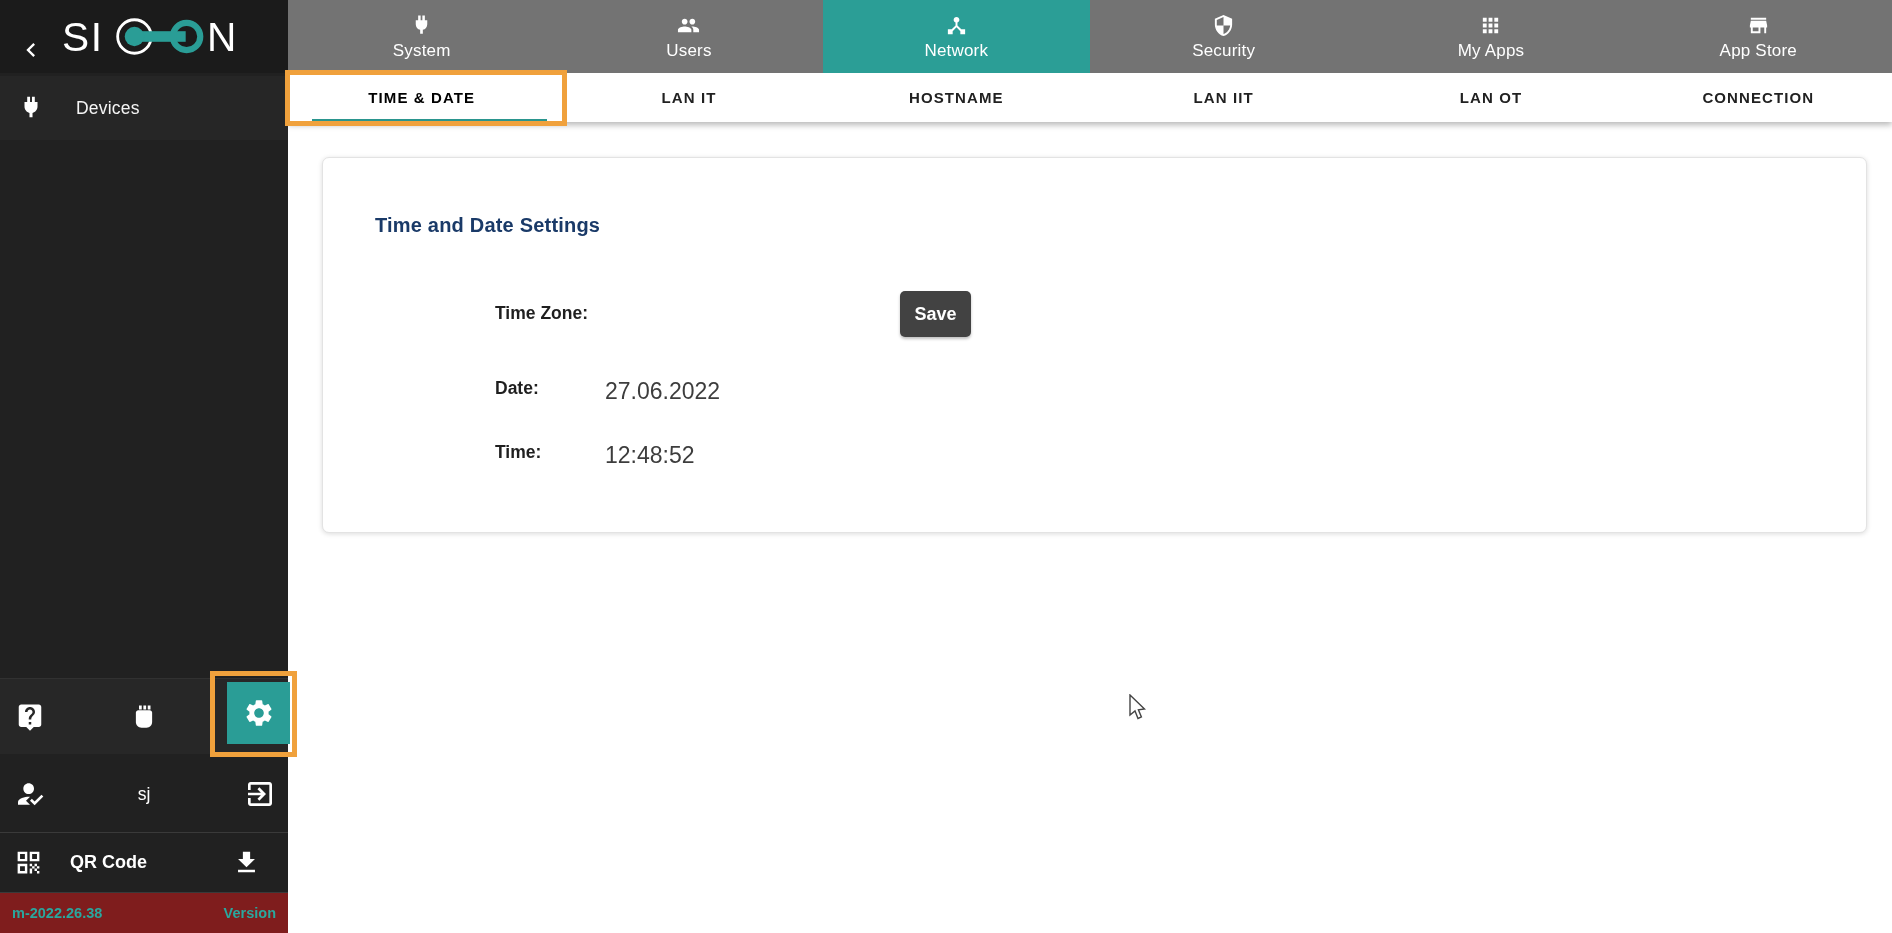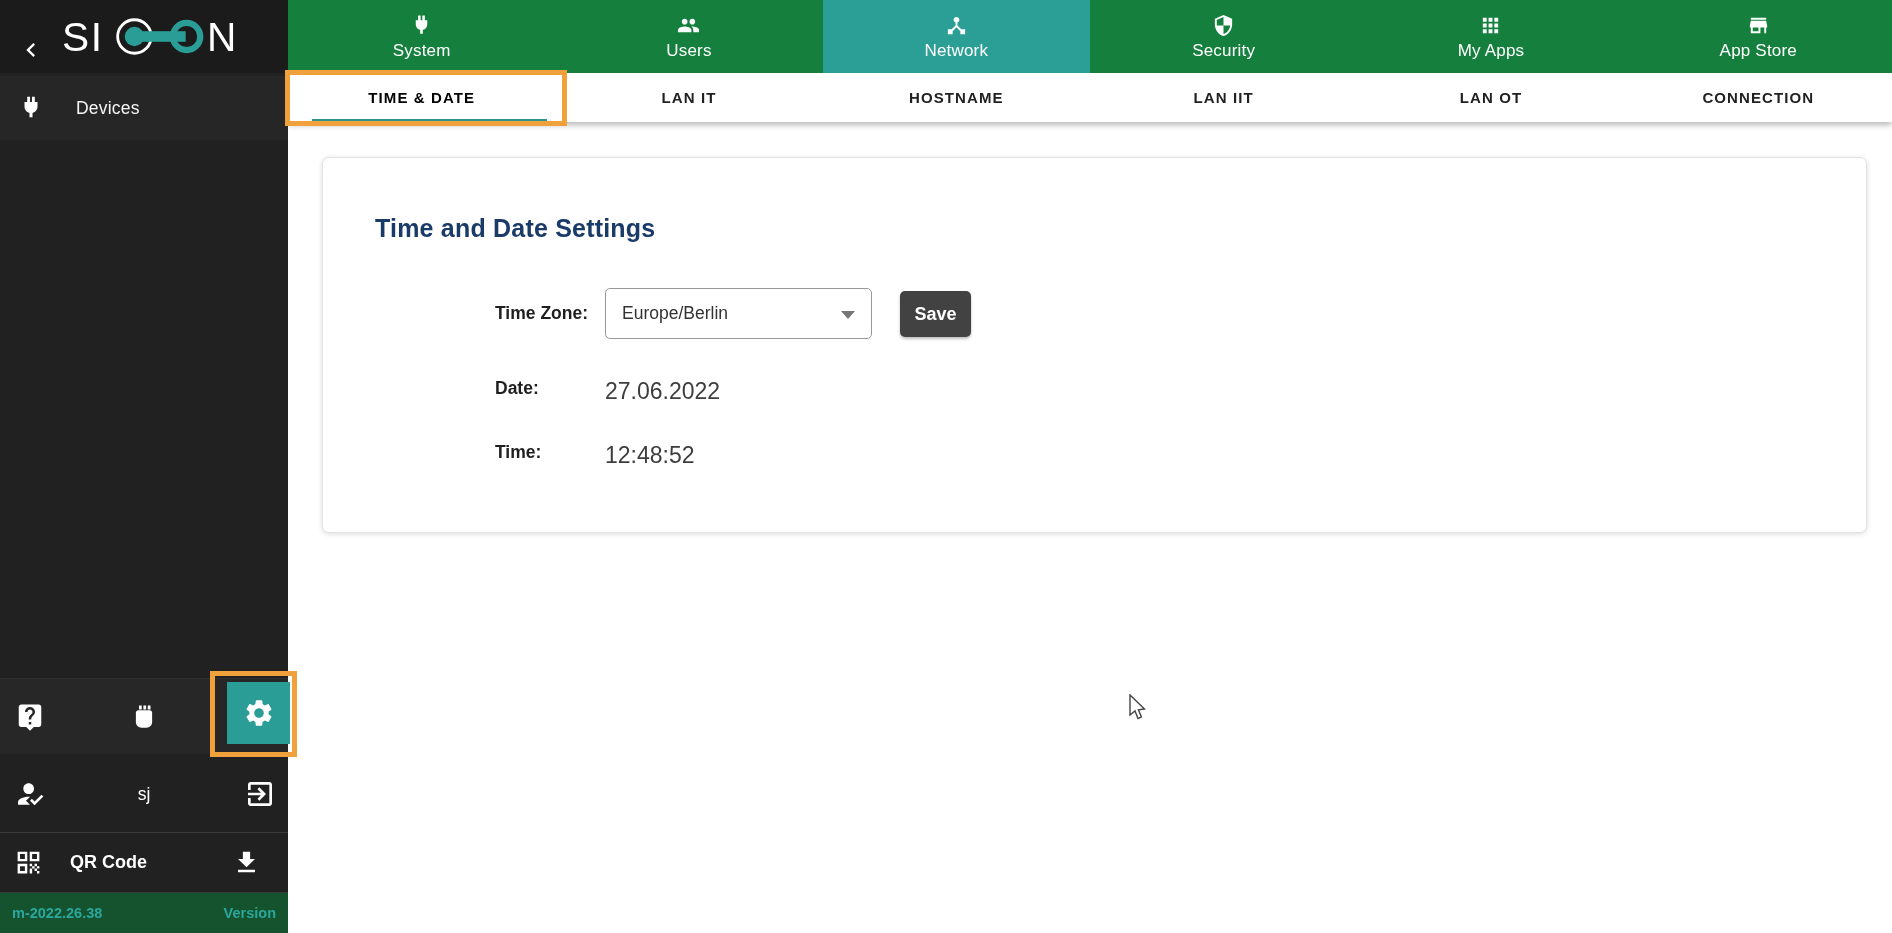--- a/index.html
+++ b/index.html
@@ -56,30 +56,30 @@
   .qr-row {
     position:absolute; left:0; top:832px; width:288px; height:60px;
     border-top:1px solid #3a3a3a; display:flex; align-items:center;padding-left:36px;
   }
   .qr-row .qr-icon { position:absolute; left:14px; width:29px; height:29px; fill:#ffffff; }
   .qr-label { position:absolute; left:70px; color:#ffffff; font-weight:bold; font-size:18px; }
   .download-btn { position:absolute; left:232px; width:29px; height:29px; fill:#ffffff; cursor:pointer; }
 
   .version-bar {
     position:absolute; left:0; top:892px; width:288px; height:41px;
-    background:#14532d; border-top:1px solid #3a3a3a;
+    background:#7f1d1d; border-top:1px solid #3a3a3a;
     display:flex; align-items:center; justify-content:space-between;
     padding:0 12px;
   }
   .version-bar span { color:#2AA79E; font-weight:bold; font-size:14.5px; }
 
   
   .topnav {
     position:absolute; left:288px; top:0; right:0; height:73px;
-    background:#15803d; display:flex; z-index:10;
+    background:#737373; display:flex; z-index:10;
   }
   .nav-item {
     flex:1 1 0; display:flex; flex-direction:column; align-items:center; justify-content:center;
     color:#ffffff; cursor:pointer; padding-top:2px;
   }
   .nav-item svg { width:23px; height:23px; fill:#ffffff; }
   .nav-item .nav-label { font-size:17px; margin-top:4px; letter-spacing:0.2px; }
   .nav-item.active { background:#2B9E96; }
 
   
@@ -102,21 +102,21 @@
   .content {
     position:absolute; left:288px; top:122px; right:0; bottom:0; background:#ffffff;
   }
   .card {
     position:absolute; left:34px; top:35px; width:1545px; height:376px;
     background:#ffffff; border:1px solid #e3e3e3; border-radius:7px;
     box-shadow:0 1px 5px rgba(0,0,0,0.14);
   }
   .card-title {
     position:absolute; left:52px; top:56px;
-    font-size:25px; font-weight:bold; color:#1A3A68; letter-spacing:0.2px;
+    font-size:20px; font-weight:bold; color:#1A3A68; letter-spacing:0.2px;
   }
   .form-label { position:absolute; left:172px; font-size:17.5px; font-weight:bold; color:#1f1f1f; }
   .form-value { position:absolute; left:282px; font-size:23px; color:#3d3d3d; }
 
   .tz-label { top:145px; }
   .tz-select {
     position:absolute; left:282px; top:130px; width:267px; height:51px;
     border:1px solid #999999; border-radius:5px; background:#ffffff;
     display:flex; align-items:center; cursor:pointer;
   }
@@ -280,24 +280,20 @@
       <span>CONNECTION</span>
     </div>
 </div>
 <div class="annotation annotation-tab"></div>
 
 <div class="content">
   <div class="card">
     <div class="card-title">Time and Date Settings</div>
 
     <span class="form-label tz-label">Time Zone:</span>
-    <div class="tz-select">
-      <span class="tz-value">Europe/Berlin</span>
-      <span class="tz-caret"></span>
-    </div>
     <button class="save-btn">Save</button>
 
     <span class="form-label date-label">Date:</span>
     <span class="form-value date-value">27.06.2022</span>
 
     <span class="form-label time-label">Time:</span>
     <span class="form-value time-value">12:48:52</span>
   </div>
 </div>
 

